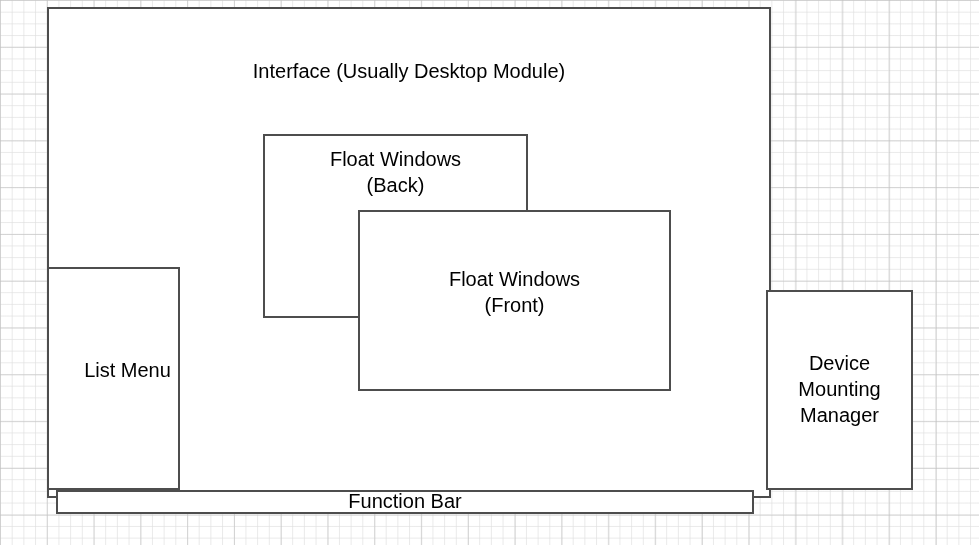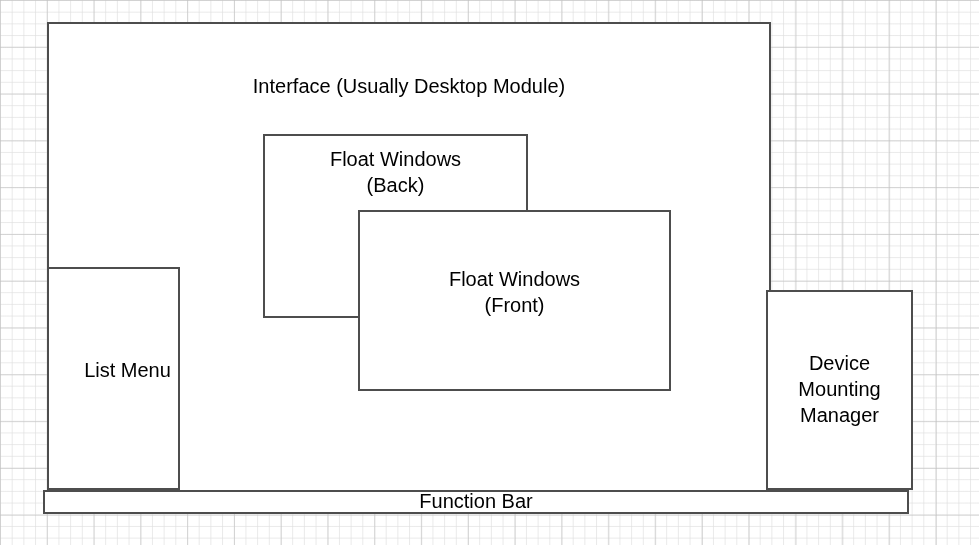--- a/index.html
+++ b/index.html
@@ -46,21 +46,21 @@
     color: #000000;
     font-size: 20px;
     line-height: 26px;
     white-space: pre-line;
     pointer-events: none;
   }
 
   
   #interface-box {
     left: 47px;
-    top: 22px;
+    top: 7px;
     width: 724px;
     height: 491px;
     z-index: 1;
   }
   #interface-title {
     top: 49px;
   }
 
   
   #float-back-box {
@@ -107,23 +107,23 @@
     height: 200px;
     z-index: 2;
     padding-left: 44px;
   }
   #device-manager-label {
     top: 58px;
   }
 
   
   #function-bar-box {
-    left: 43px;
+    left: 56px;
     top: 490px;
-    width: 866px;
+    width: 698px;
     height: 24px;
     z-index: 5;
   }
   #function-bar-label {
     top: -2px;
     line-height: 22px;
   }
 </style>
 </head>
 <body>

